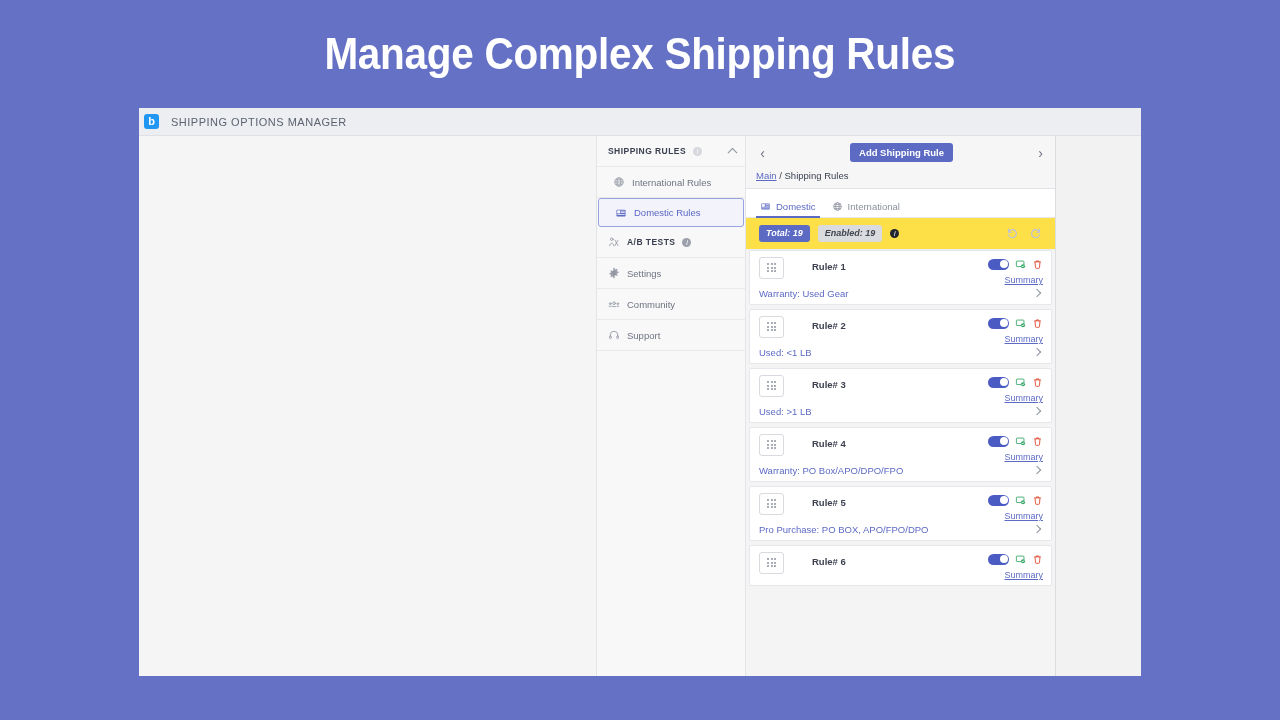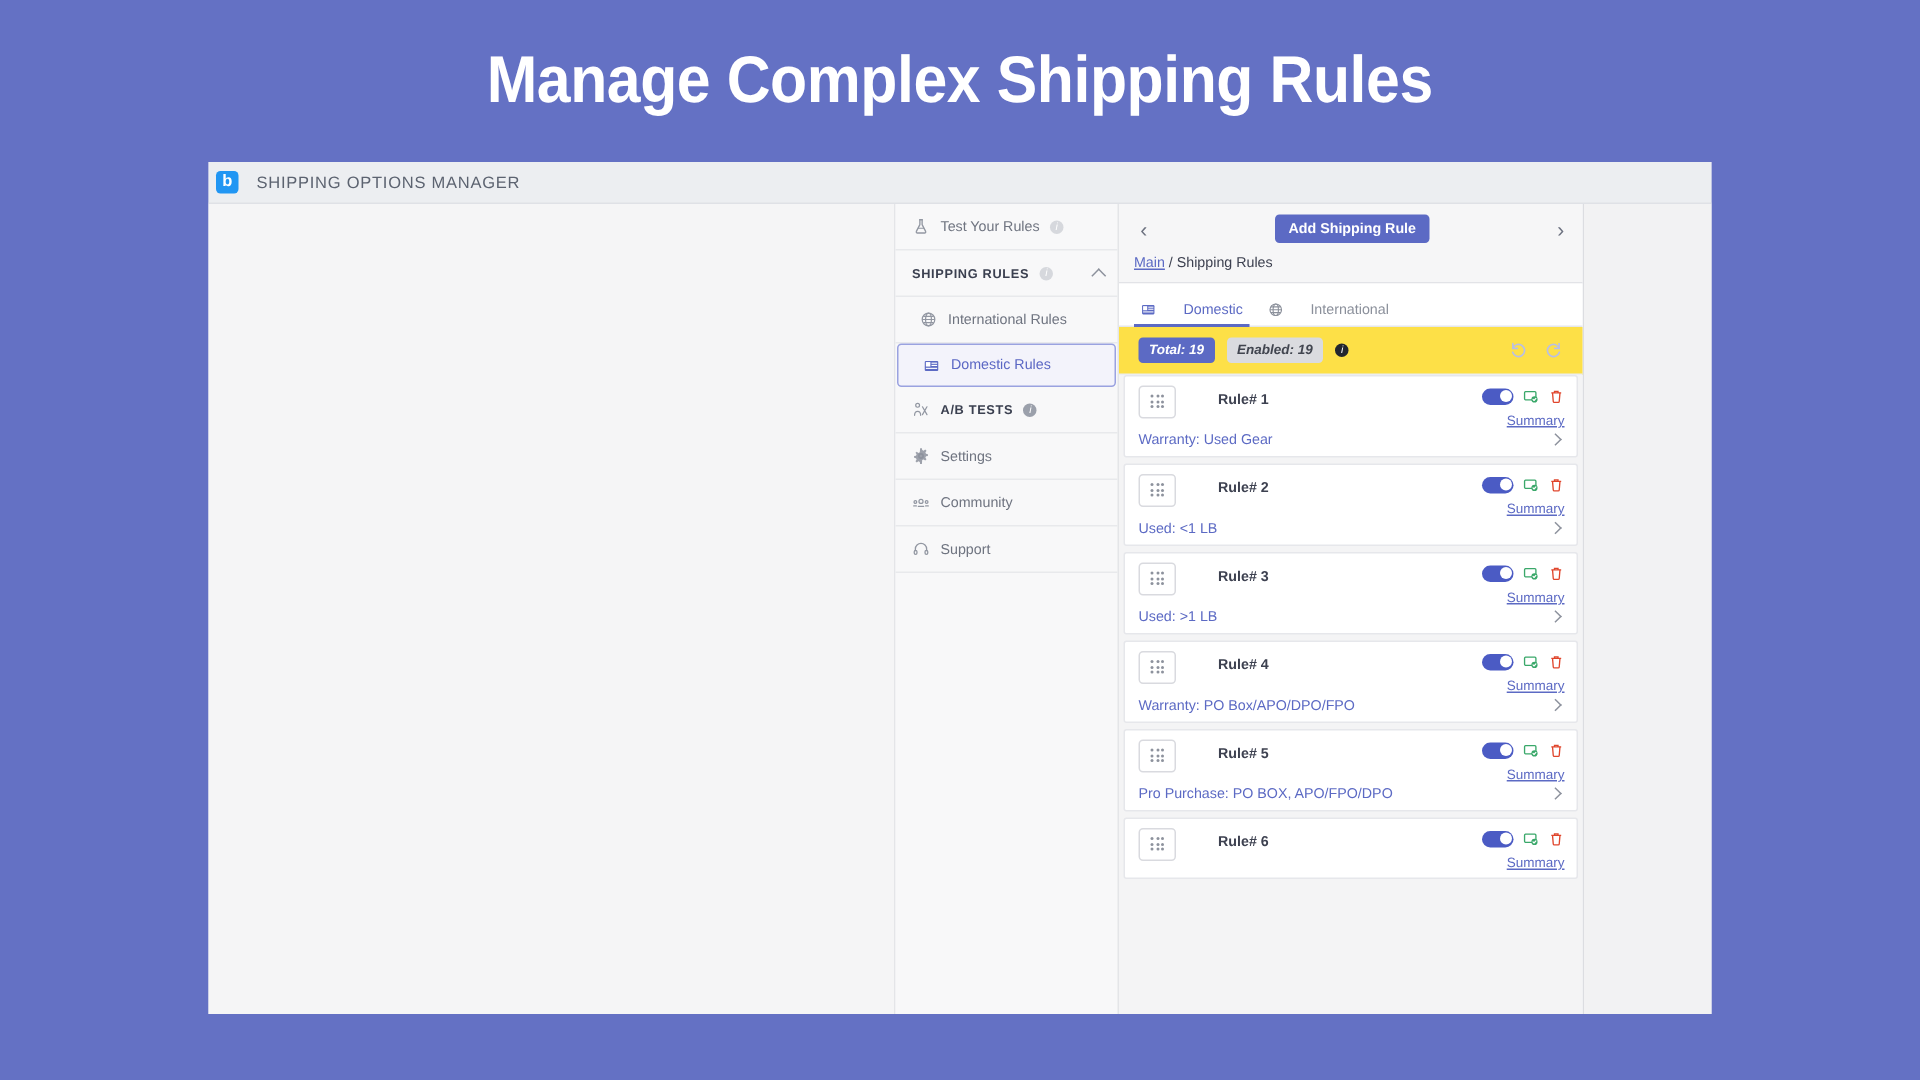--- a/index.html
+++ b/index.html
@@ -192,21 +192,21 @@
 
   .tabs-row {
     display: flex; align-items: flex-end;
     gap: 16px;
     padding: 8px 10px 0 14px;
     border-bottom: 1px solid #e6e7eb;
     height: 29px;
     background: #ffffff;
   }
   .tab {
-    display: flex; align-items: center; gap: 18px;
+    display: flex; align-items: center; gap: 5px;
     padding-bottom: 5px;
     font-size: 9.5px;
     color: #8b909b;
     position: relative;
   }
   .tab.active { color: #5c6ac4; }
   .tab.active::after {
     content: "";
     position: absolute; left: -4px; right: -4px; bottom: -1px;
     height: 2px; background: #5c6ac4;
@@ -325,30 +325,20 @@
   </div>
 
   <div class="win-body">
 
     <div class="empty-pane"></div>
 
     <div class="sidebar">
 
 
 
-      <div class="nav-item">
-        <span class="ico">
-          <svg viewBox="0 0 16 16" fill="none" stroke="#9297a2" stroke-width="1.2" stroke-linejoin="round">
-            <path d="M6.3 2h3.4M7 2v4.3L3.9 12.3a1 1 0 0 0 .9 1.5h6.4a1 1 0 0 0 .9-1.5L9 6.3V2"></path>
-            <path d="M5.3 9.6h5.4" stroke-width="1"></path>
-          </svg>
-        </span>
-        <span class="nav-label">Test Your Rules</span>
-        <span class="info-dot"></span>
-      </div>
 
 
       <div class="nav-item section">
         <span class="nav-label">SHIPPING RULES</span>
         <span class="info-dot"></span>
         <span class="chev up"></span>
       </div>
 
       <div class="nav-item child">
         <span class="ico">

